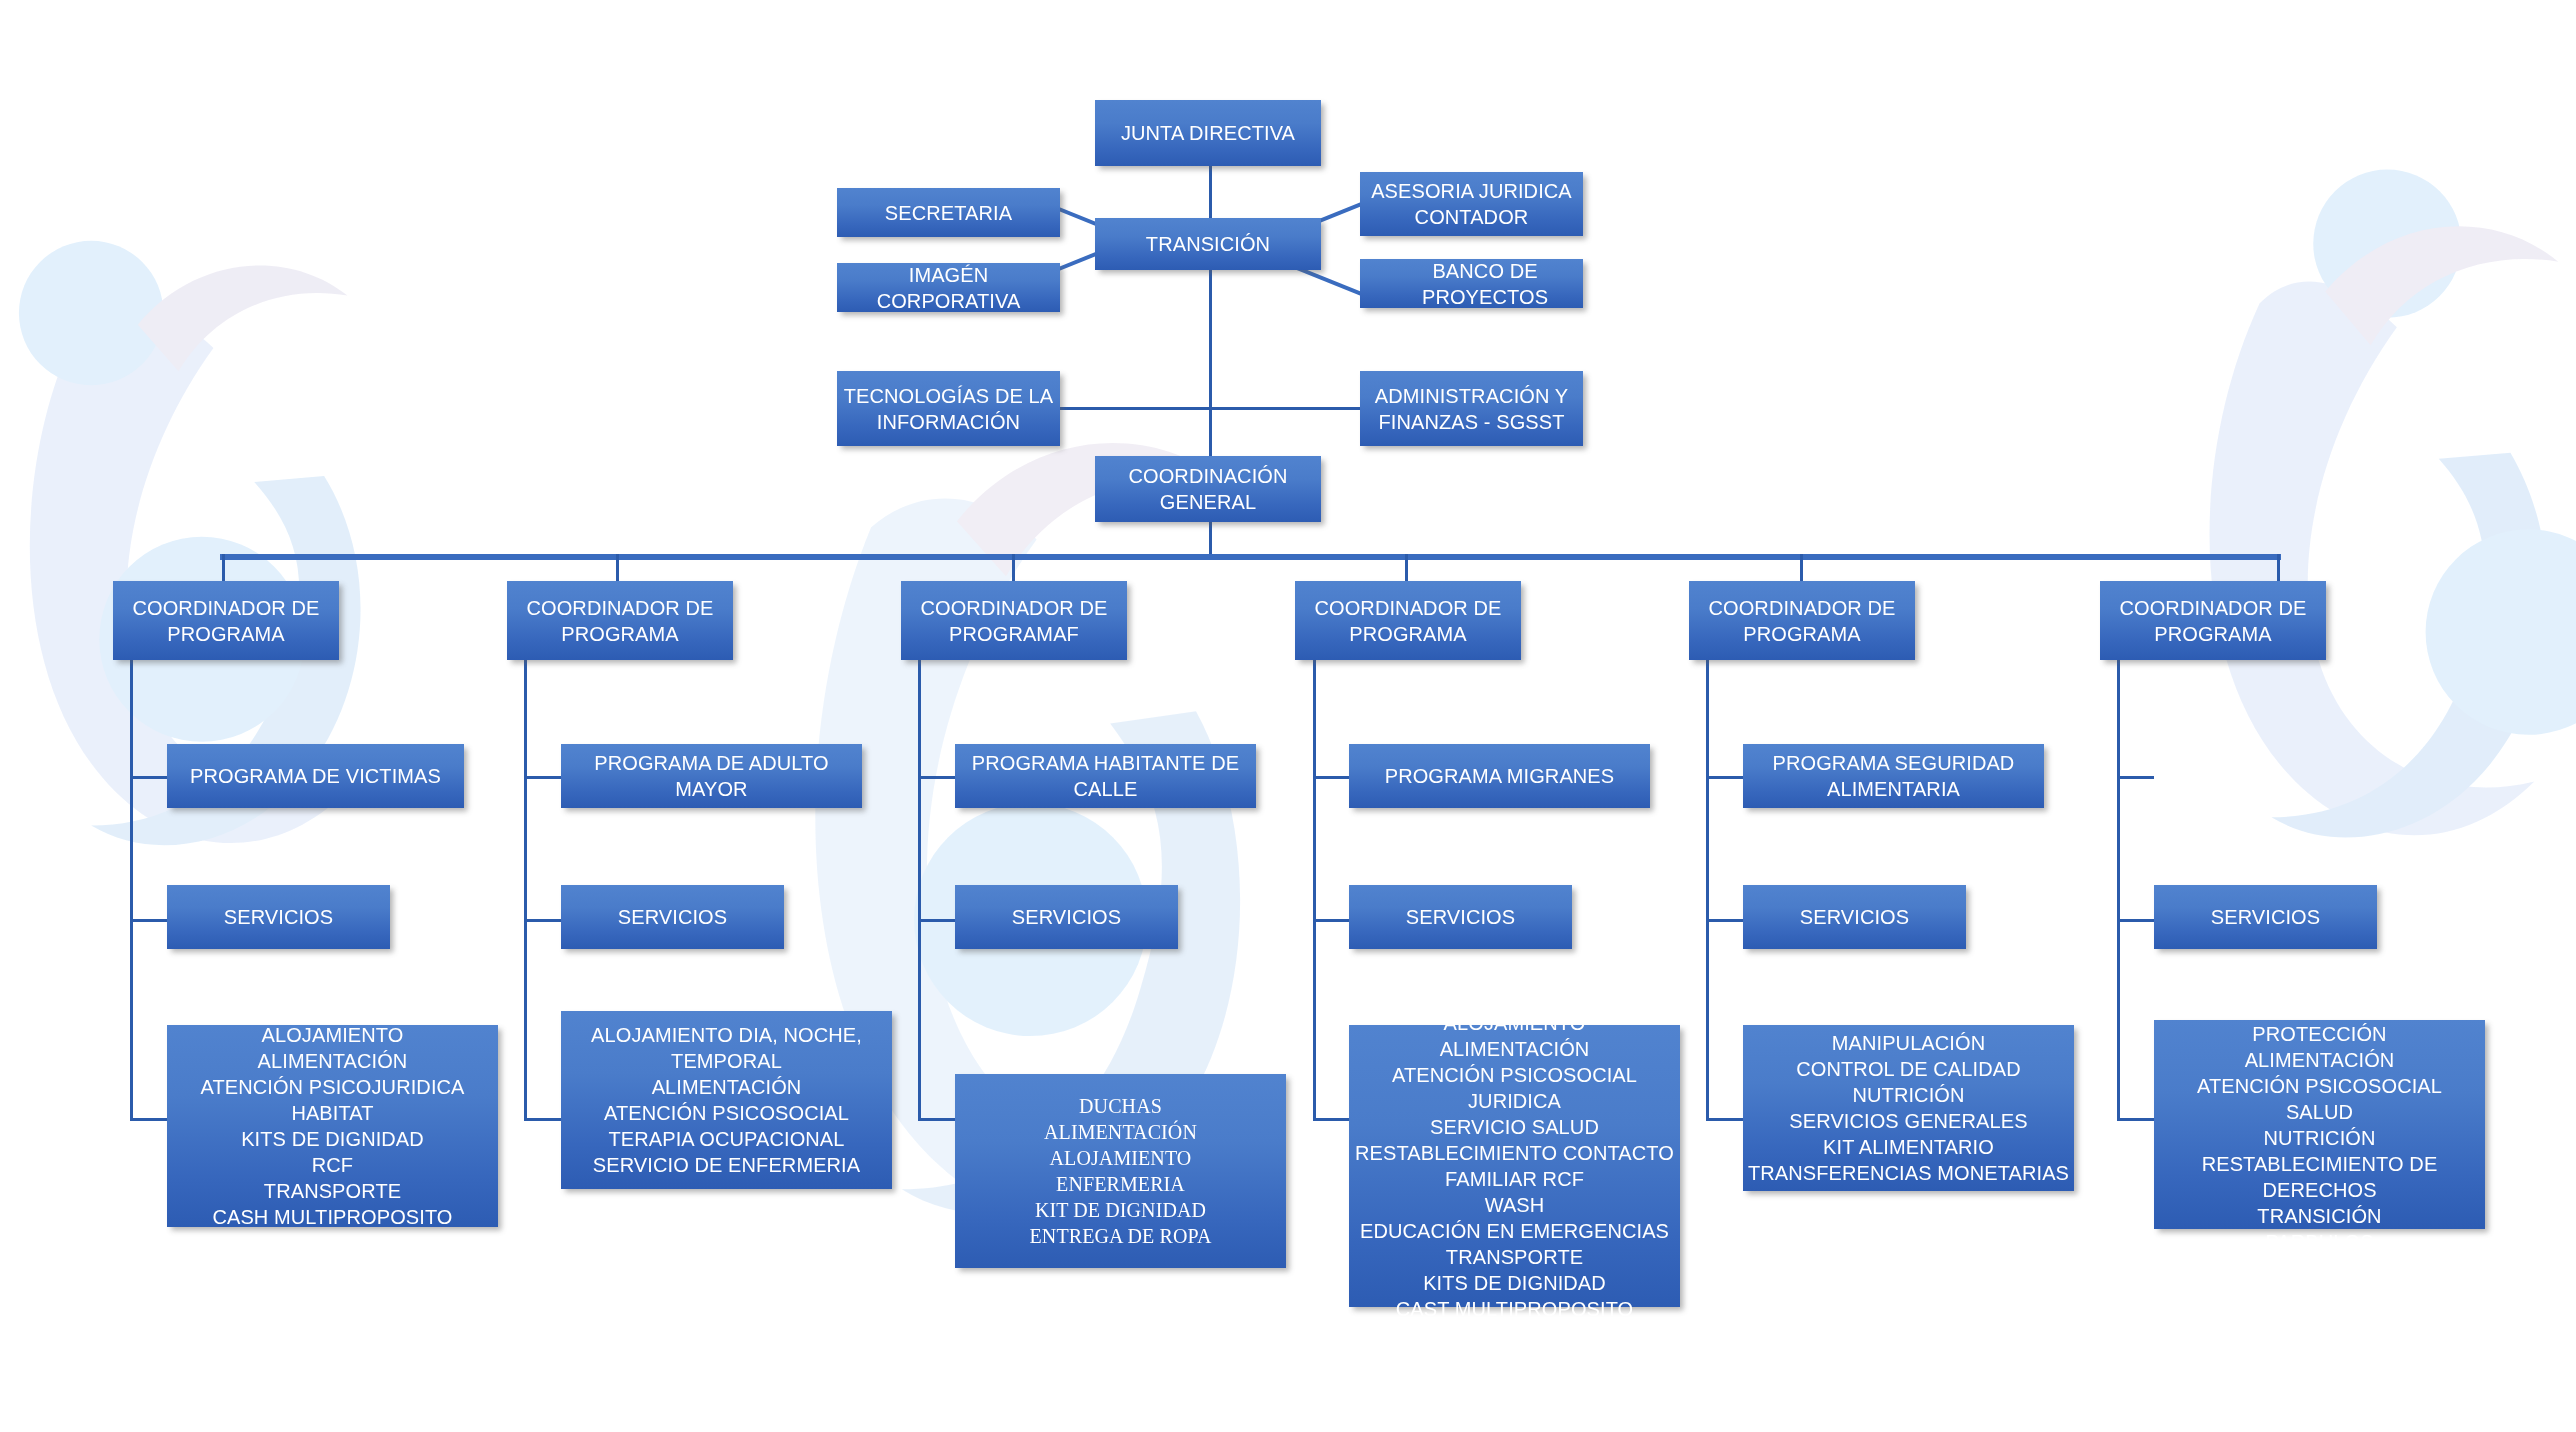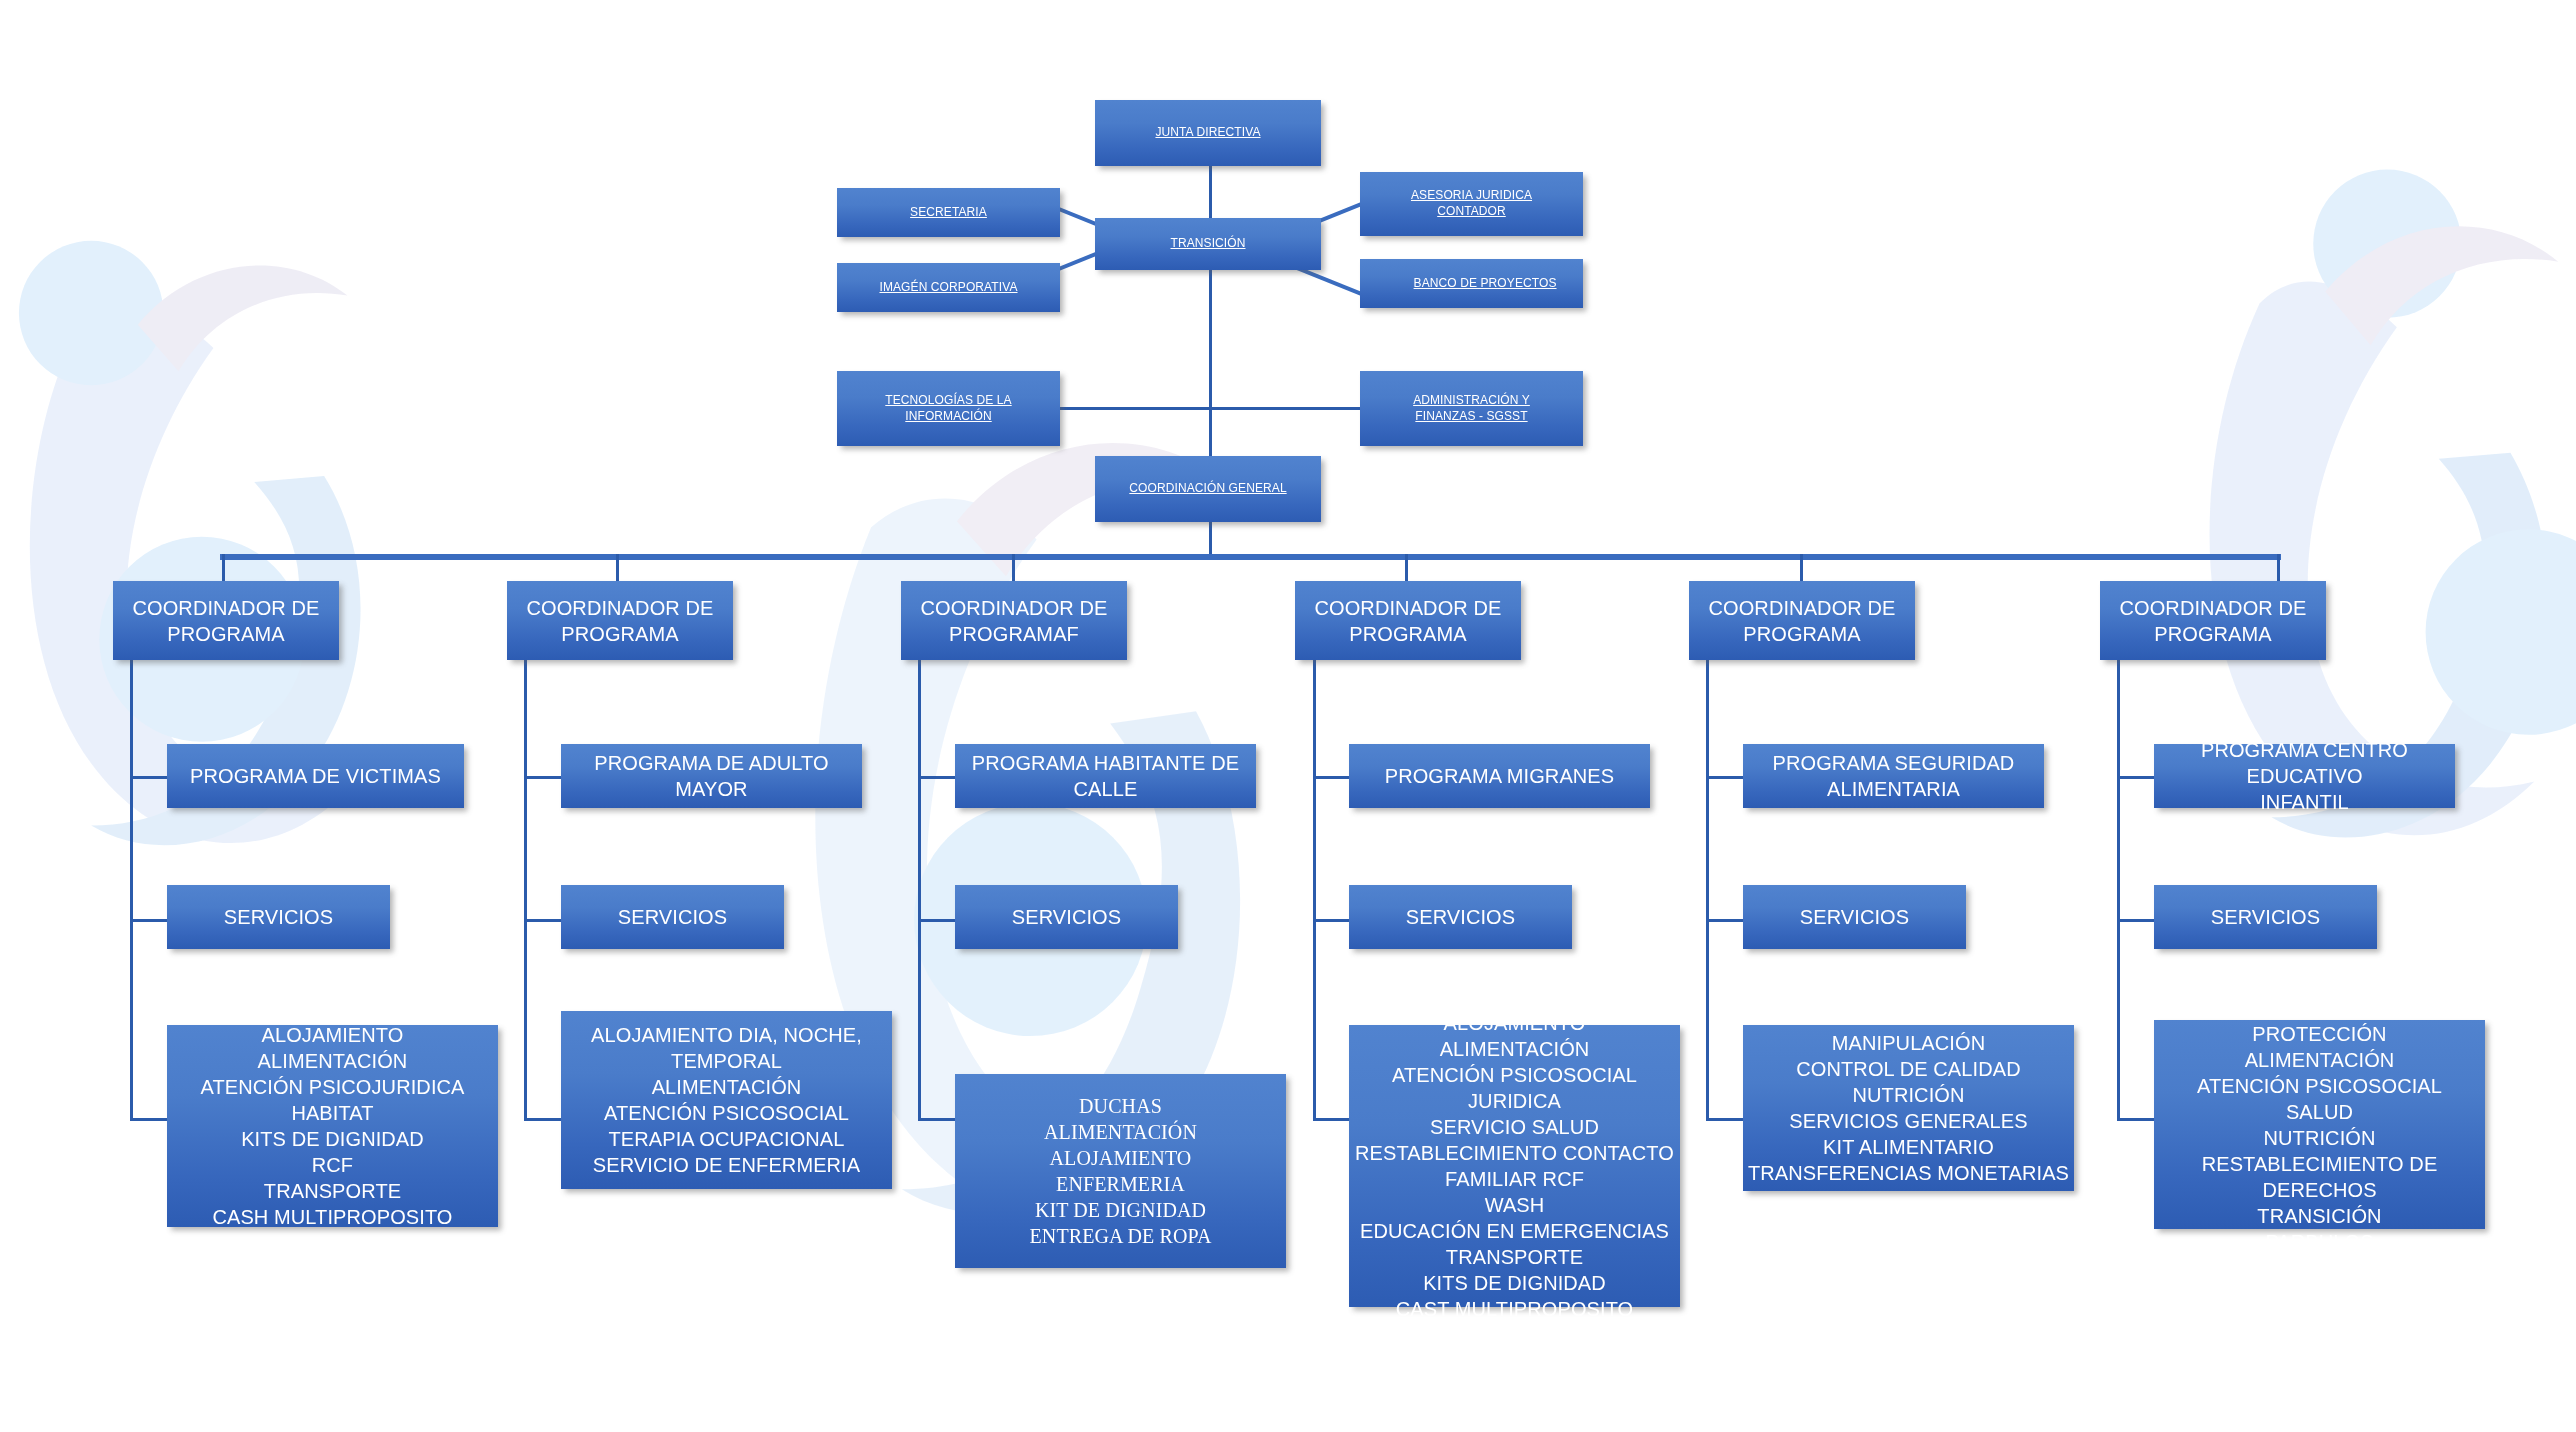--- a/index.html
+++ b/index.html
@@ -25,21 +25,21 @@
     display:flex;align-items:center;justify-content:center;
     color:#ffffff;text-align:center;
     line-height:1.30;
     letter-spacing:0.1px;
     box-sizing:border-box;
     padding:2.5px 4.9px;
     z-index:4;
   }
   .bx span{display:block;white-space:pre-line;}
   .f22{font-size:20px;}
-  .f23{font-size:12px;text-decoration:underline;}
+  .f23{font-size:20px;}
 </style>
 </head>
 <body>
 
 <div id="stage">
 
   <div class="wm" style="left:-37px;top:184px;width:466px;height:724px;opacity:.85;">
     <svg viewBox="0 0 400 620" width="466" height="724">
       <path d="M95 130 C40 250 40 430 130 520 C190 580 270 580 330 520 C250 540 175 500 150 420 C125 340 150 230 215 140 C180 105 130 95 95 130 Z" fill="#e7eefb"></path>
       <path d="M310 250 C360 330 350 450 280 520 C230 570 160 580 110 550 C190 550 250 500 275 420 C300 345 290 300 250 255 Z" fill="#ddecfa"></path>
@@ -258,24 +258,20 @@
 NUTRICIÓN
 SERVICIOS GENERALES
 KIT ALIMENTARIO
 TRANSFERENCIAS MONETARIAS</span>
   </div>
 
   <div class="bx f22" style="left:2100px;top:581px;width:226px;height:79px;">
     <span>COORDINADOR DE
 PROGRAMA</span>
   </div>
-  <div class="bx f22" style="left:2154px;top:744px;width:301px;height:64px;">
-    <span>PROGRAMA CENTRO EDUCATIVO
-INFANTIL</span>
-  </div>
   <div class="bx f22" style="left:2154px;top:885px;width:223px;height:64px;">
     <span>SERVICIOS</span>
   </div>
   <div class="bx f22" style="left:2154px;top:1020px;width:331px;height:209px;">
     <span>EDUCACIÓN PRESCOLAR
 PROTECCIÓN
 ALIMENTACIÓN
 ATENCIÓN PSICOSOCIAL
 SALUD
 NUTRICIÓN

